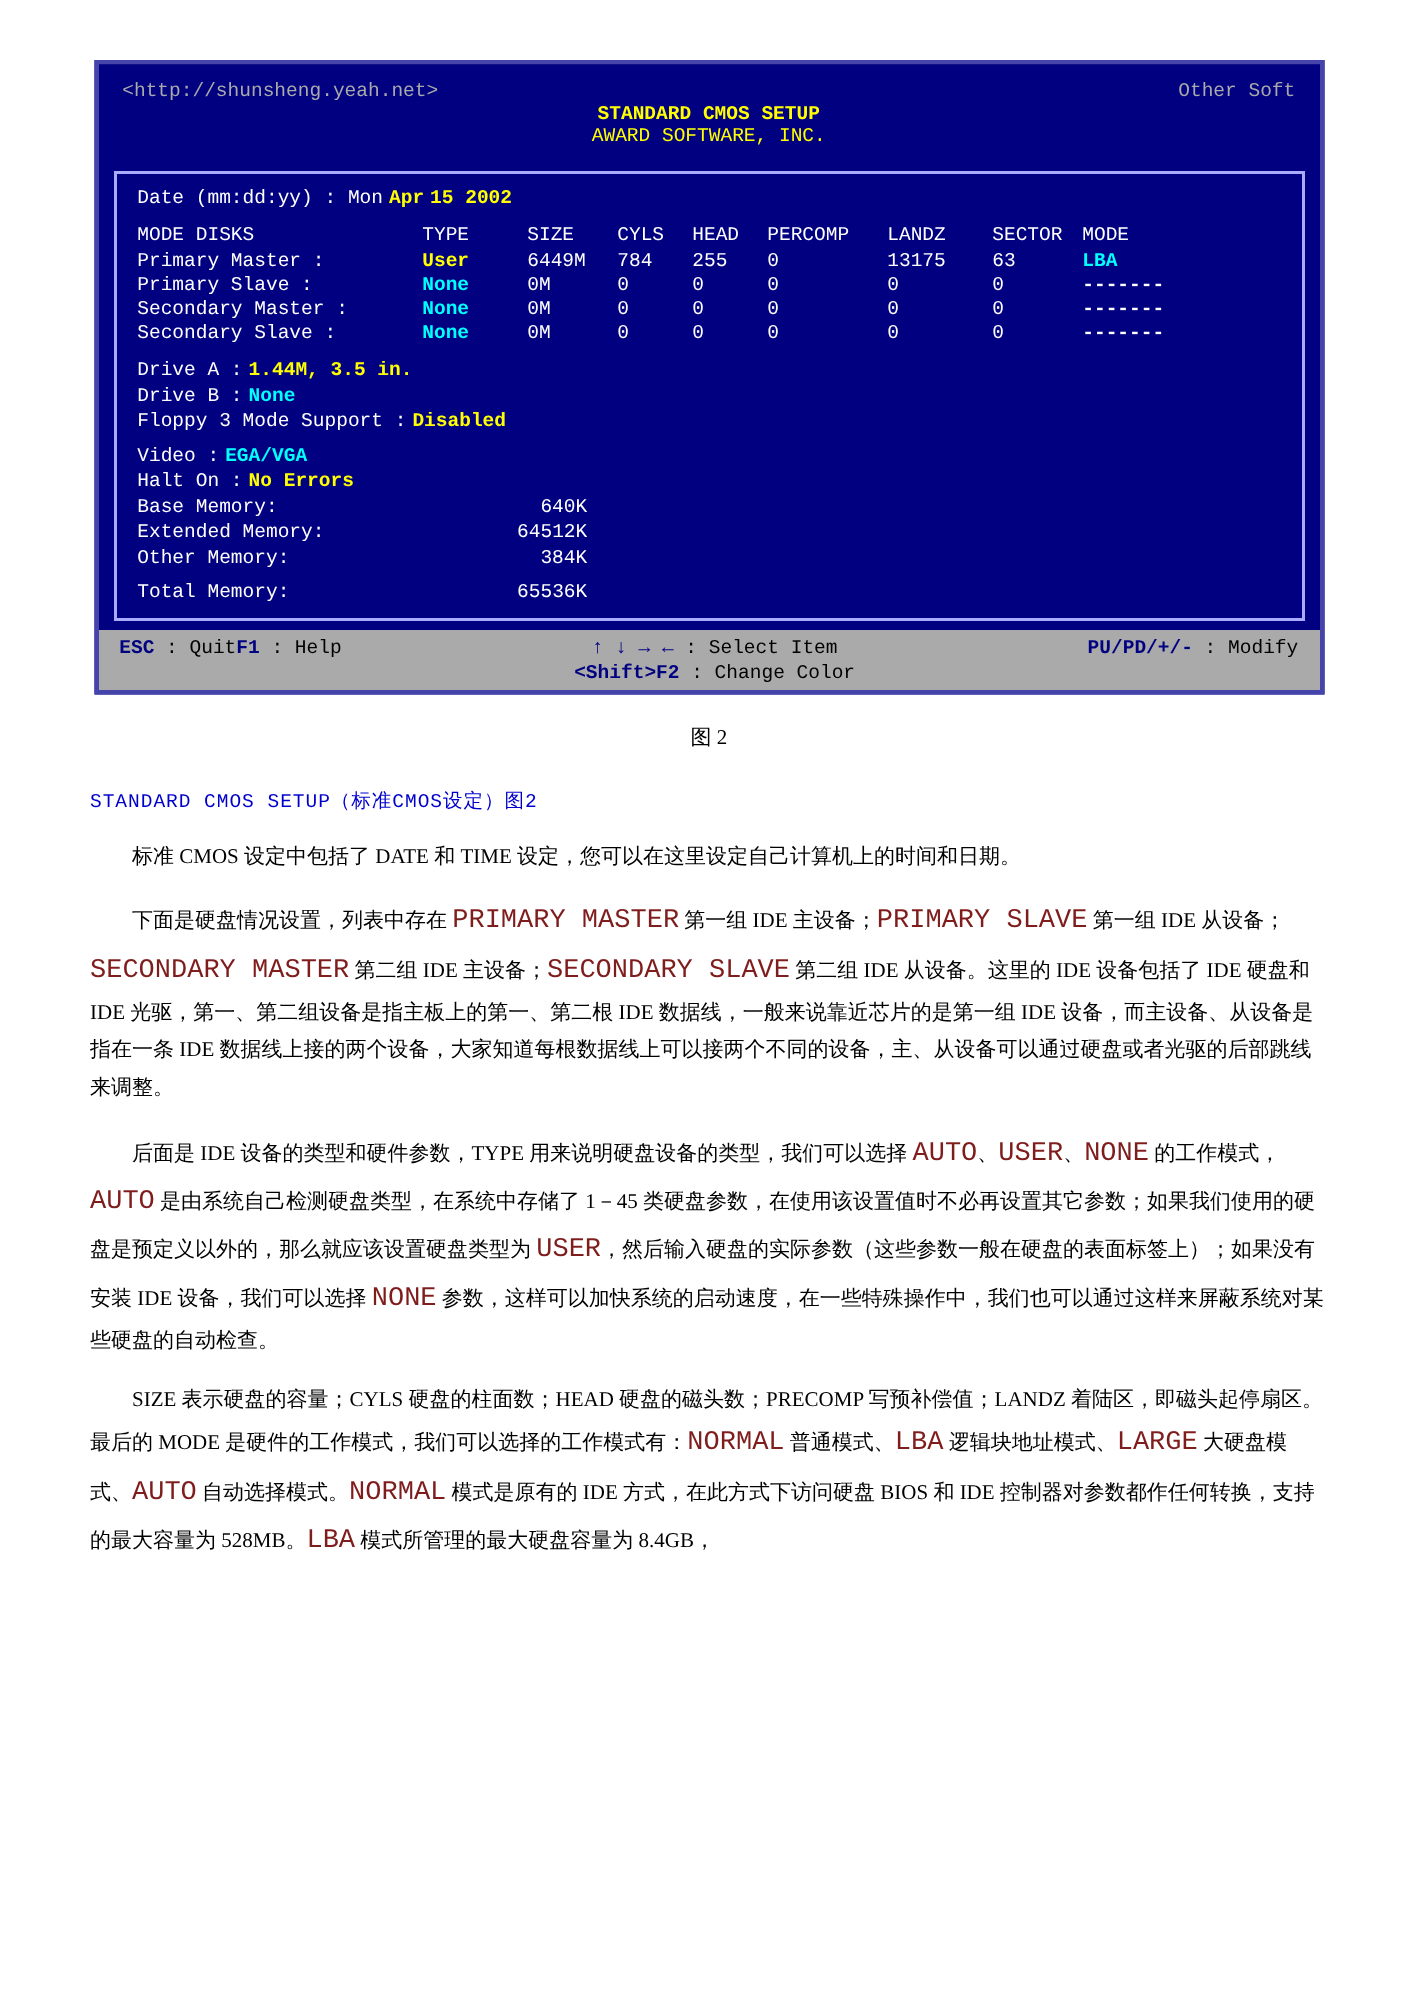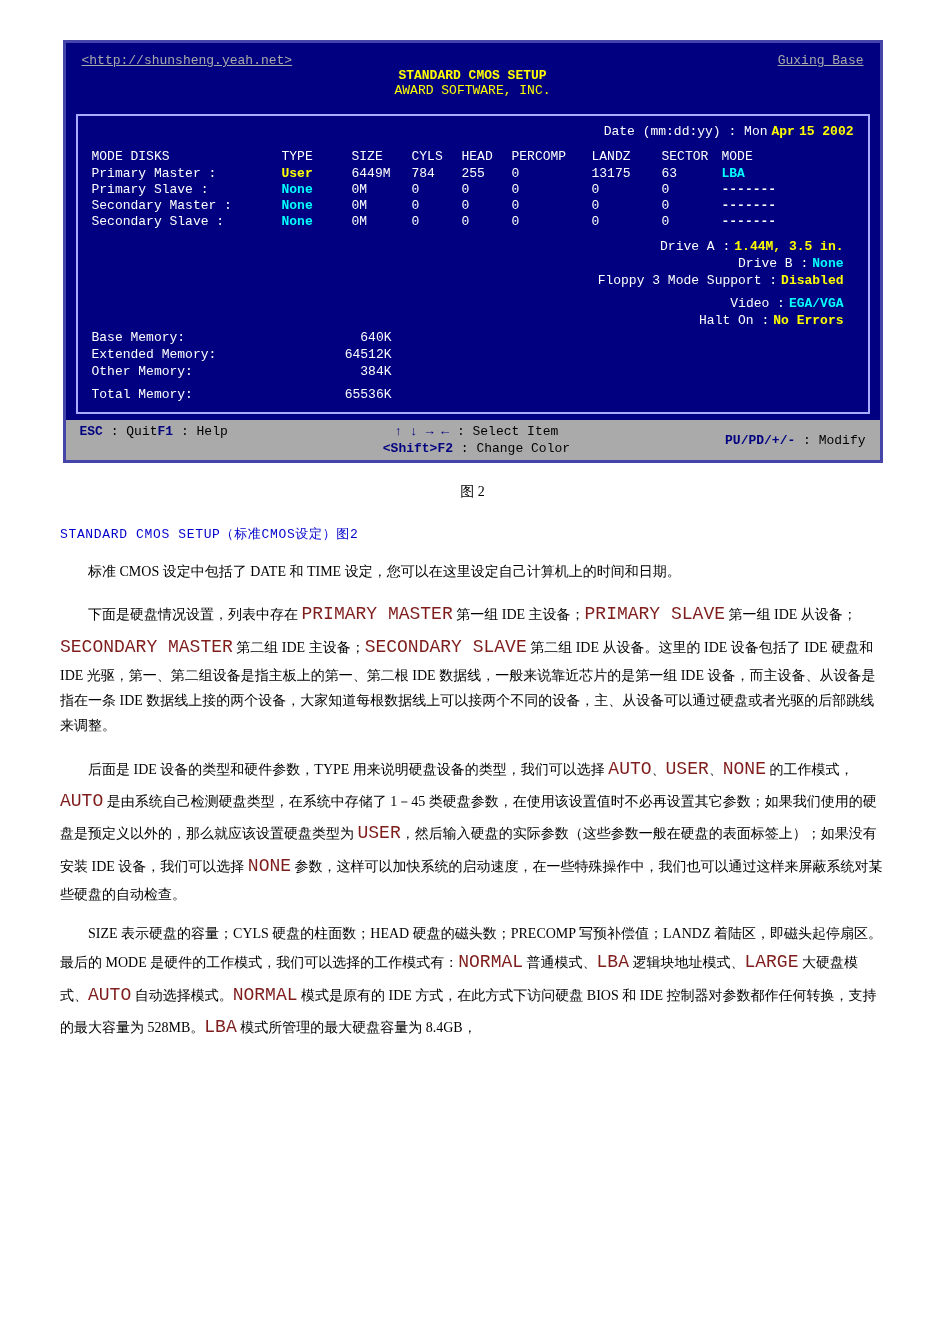--- a/index.html
+++ b/index.html
@@ -38,21 +38,20 @@
       padding: 8px 14px;
       color: #ffffff;
     }
 
     .bios-row {
       display: flex;
       align-items: baseline;
       margin-bottom: 2px;
       font-size: 13px;
       font-family: "Courier New", monospace;
-      justify-content: flex-end;
     }
 
     .bios-label {
       color: #ffffff;
       white-space: nowrap;
     }
 
     .bios-table-header {
       display: flex;
       color: #ffffff;
@@ -167,23 +166,23 @@
       font-family: "Courier New", monospace;
       font-size: 18px;
     }
   </style>
 </head>
 <body>
 
 <div class="bios-screenshot">
 
   <div class="bios-header">
-    <div style="display:flex; justify-content:space-between; align-items:center;text-decoration:underline;">
+    <div style="display:flex; justify-content:space-between; align-items:center;">
       <span style="color:#aaaaaa; font-size:13px;">&lt;http://shunsheng.yeah.net&gt;</span>
-      <span style="color:#aaaaaa; font-size:13px;">Guxing Base</span>
+      <span style="color:#aaaaaa; font-size:13px;">Other Soft</span>
     </div>
     <div style="color:#ffff00; font-weight:bold; text-align:center; font-size:13px;">STANDARD CMOS SETUP</div>
     <div style="color:#ffff00; font-weight:normal; text-align:center; font-size:13px; margin-bottom:4px;">AWARD SOFTWARE, INC.</div>
   </div>
 
   <div class="bios-main">
 
     <div class="bios-row">
       <span class="bios-label">Date (mm:dd:yy) : Mon</span>
       <span style="margin-left:4px; color:#ffff00; font-weight:bold;">Apr</span>
@@ -320,21 +319,21 @@
     <div style="display:flex; flex-direction:column; gap:2px; align-items:center;">
       <div>
         <span class="bios-footer-key">↑ ↓ → ←</span>
         <span>: Select Item</span>
       </div>
       <div>
         <span class="bios-footer-key">&lt;Shift&gt;F2</span>
         <span>: Change Color</span>
       </div>
     </div>
-    <div style="display:flex; align-items:center;">
+    <div style="display:flex; align-items:flex-start;">
       <div>
         <span class="bios-footer-key">PU/PD/+/-</span>
         <span>: Modify</span>
       </div>
     </div>
   </div>
 </div>
 
 <div class="figure-caption">图 2</div>
 

